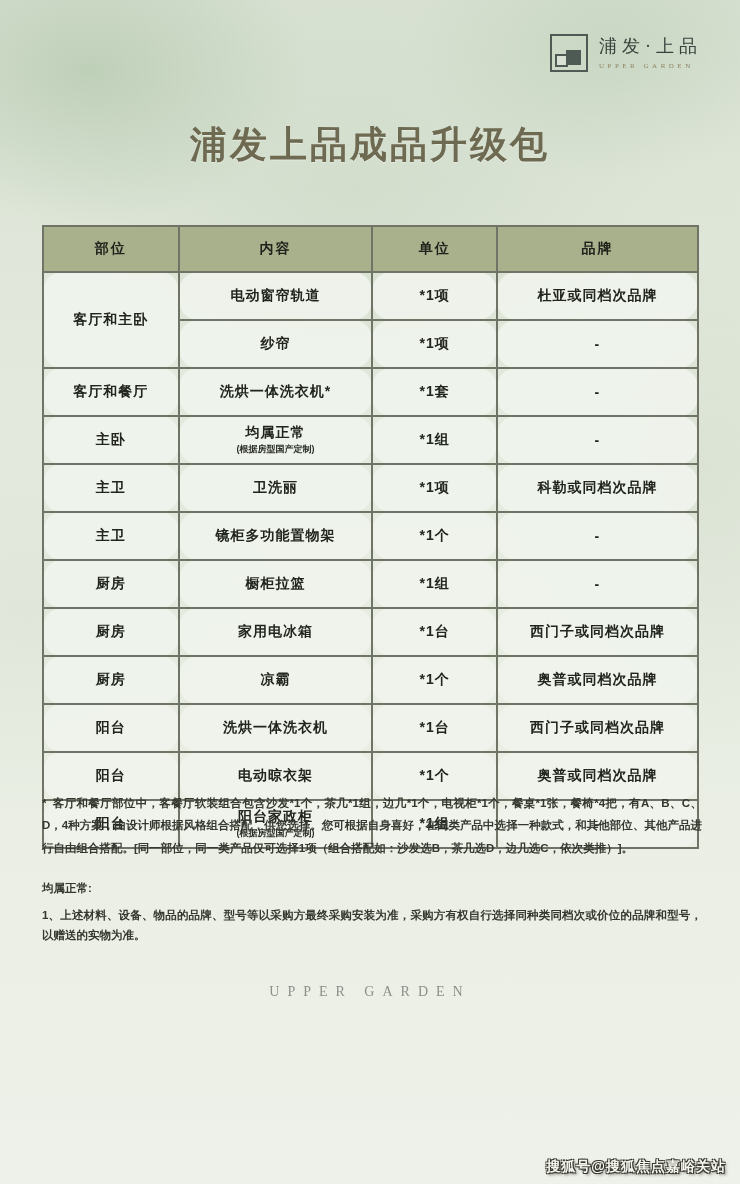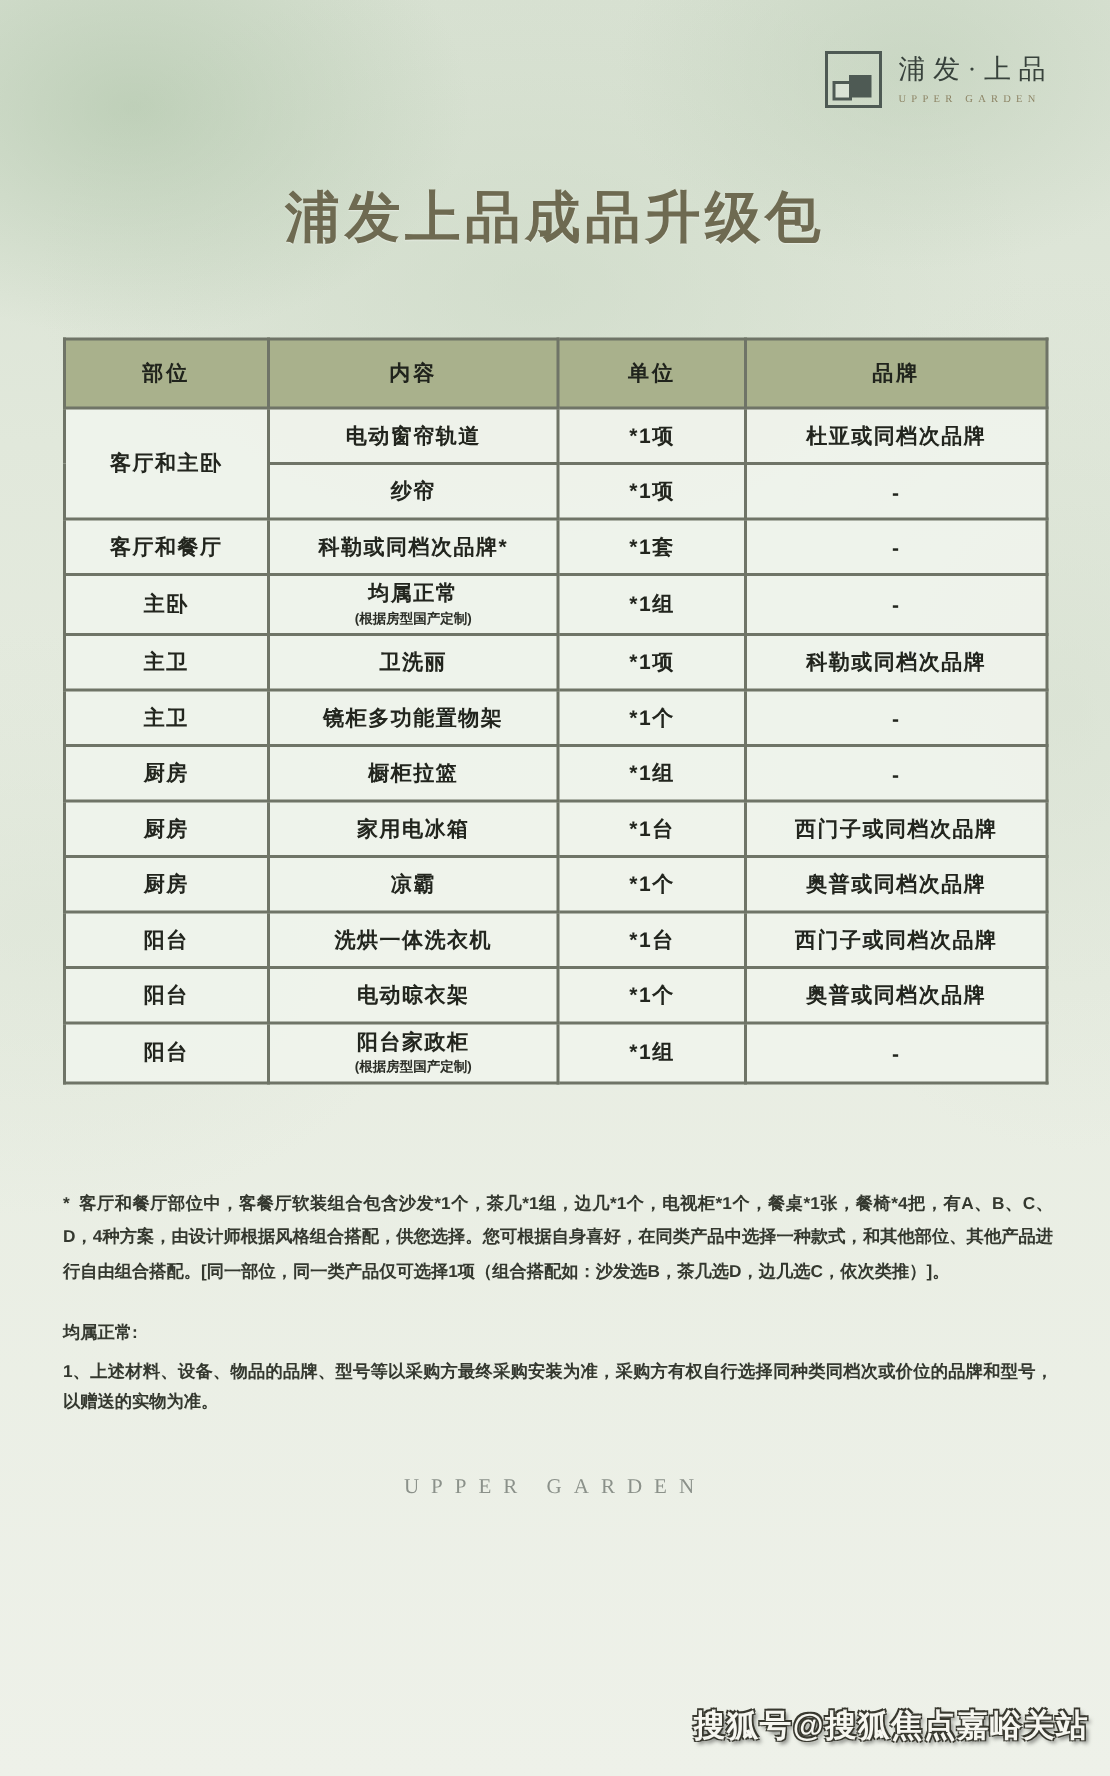--- a/index.html
+++ b/index.html
@@ -40,21 +40,21 @@
   
   .table-wrap { position:absolute; top:213px; left:42px; width:657px;margin-top:12px; }
   table { width:100%; border-collapse:collapse; table-layout:fixed; }
   th, td { border:2px solid #6f7467; text-align:center; vertical-align:middle; }
   th {
     background:#a9b18c; color:#20231c;
     font-size:14px; font-weight:700; letter-spacing:2px; height:46px;
   }
   td {
     background:rgba(239,243,236,0.93); color:#22251e;
-    font-size:14px; font-weight:700; height:37px; padding:3px 4px; letter-spacing:1px;
+    font-size:14px; font-weight:700; height:48px; padding:3px 4px; letter-spacing:1px;border-radius:19px;
   }
   td .cell-note {
     display:block; font-size:9px; font-weight:700; letter-spacing:0;
     margin-top:1px; color:#2b2e27;
   }
 
   
   .footnote {
     position:absolute; top:792px; left:42px; width:660px;
     font-size:11.5px; line-height:1.95; color:#34382f;
@@ -67,22 +67,22 @@
 
   
   .footer-brand {
     position:absolute; top:984px; left:0; width:100%;
     text-align:center; font-family:"Liberation Serif","DejaVu Serif",serif;
     font-size:14px; letter-spacing:8px; color:#8b918a;
   }
 
   
   .watermark {
-    position:absolute; right:14px; bottom:20px;
-    font-size:21px; font-weight:700; letter-spacing:1px;
+    position:absolute; right:14px; bottom:8px;
+    font-size:14px; font-weight:700; letter-spacing:1px;
     color:#f6f6f0;
     text-shadow:
       1px 1px 0 #38382f, -1px -1px 0 #38382f,
       1px -1px 0 #38382f, -1px 1px 0 #38382f,
       2px 2px 3px rgba(0,0,0,0.55);
   }
 </style>
 </head>
 <body>
 
@@ -124,21 +124,21 @@
           <td>*1项</td>
           <td>杜亚或同档次品牌</td>
         </tr>
         <tr>
           <td>纱帘</td>
           <td>*1项</td>
           <td>-</td>
         </tr>
         <tr>
           <td>客厅和餐厅</td>
-          <td>科勒或同档次品牌*</td>
+          <td>洗烘一体洗衣机*</td>
           <td>*1套</td>
           <td>-</td>
         </tr>
         <tr>
           <td>主卧</td>
           <td>
             <span>均属正常</span>
             <span class="cell-note">(根据房型国产定制)</span>
           </td>
           <td>*1组</td>

